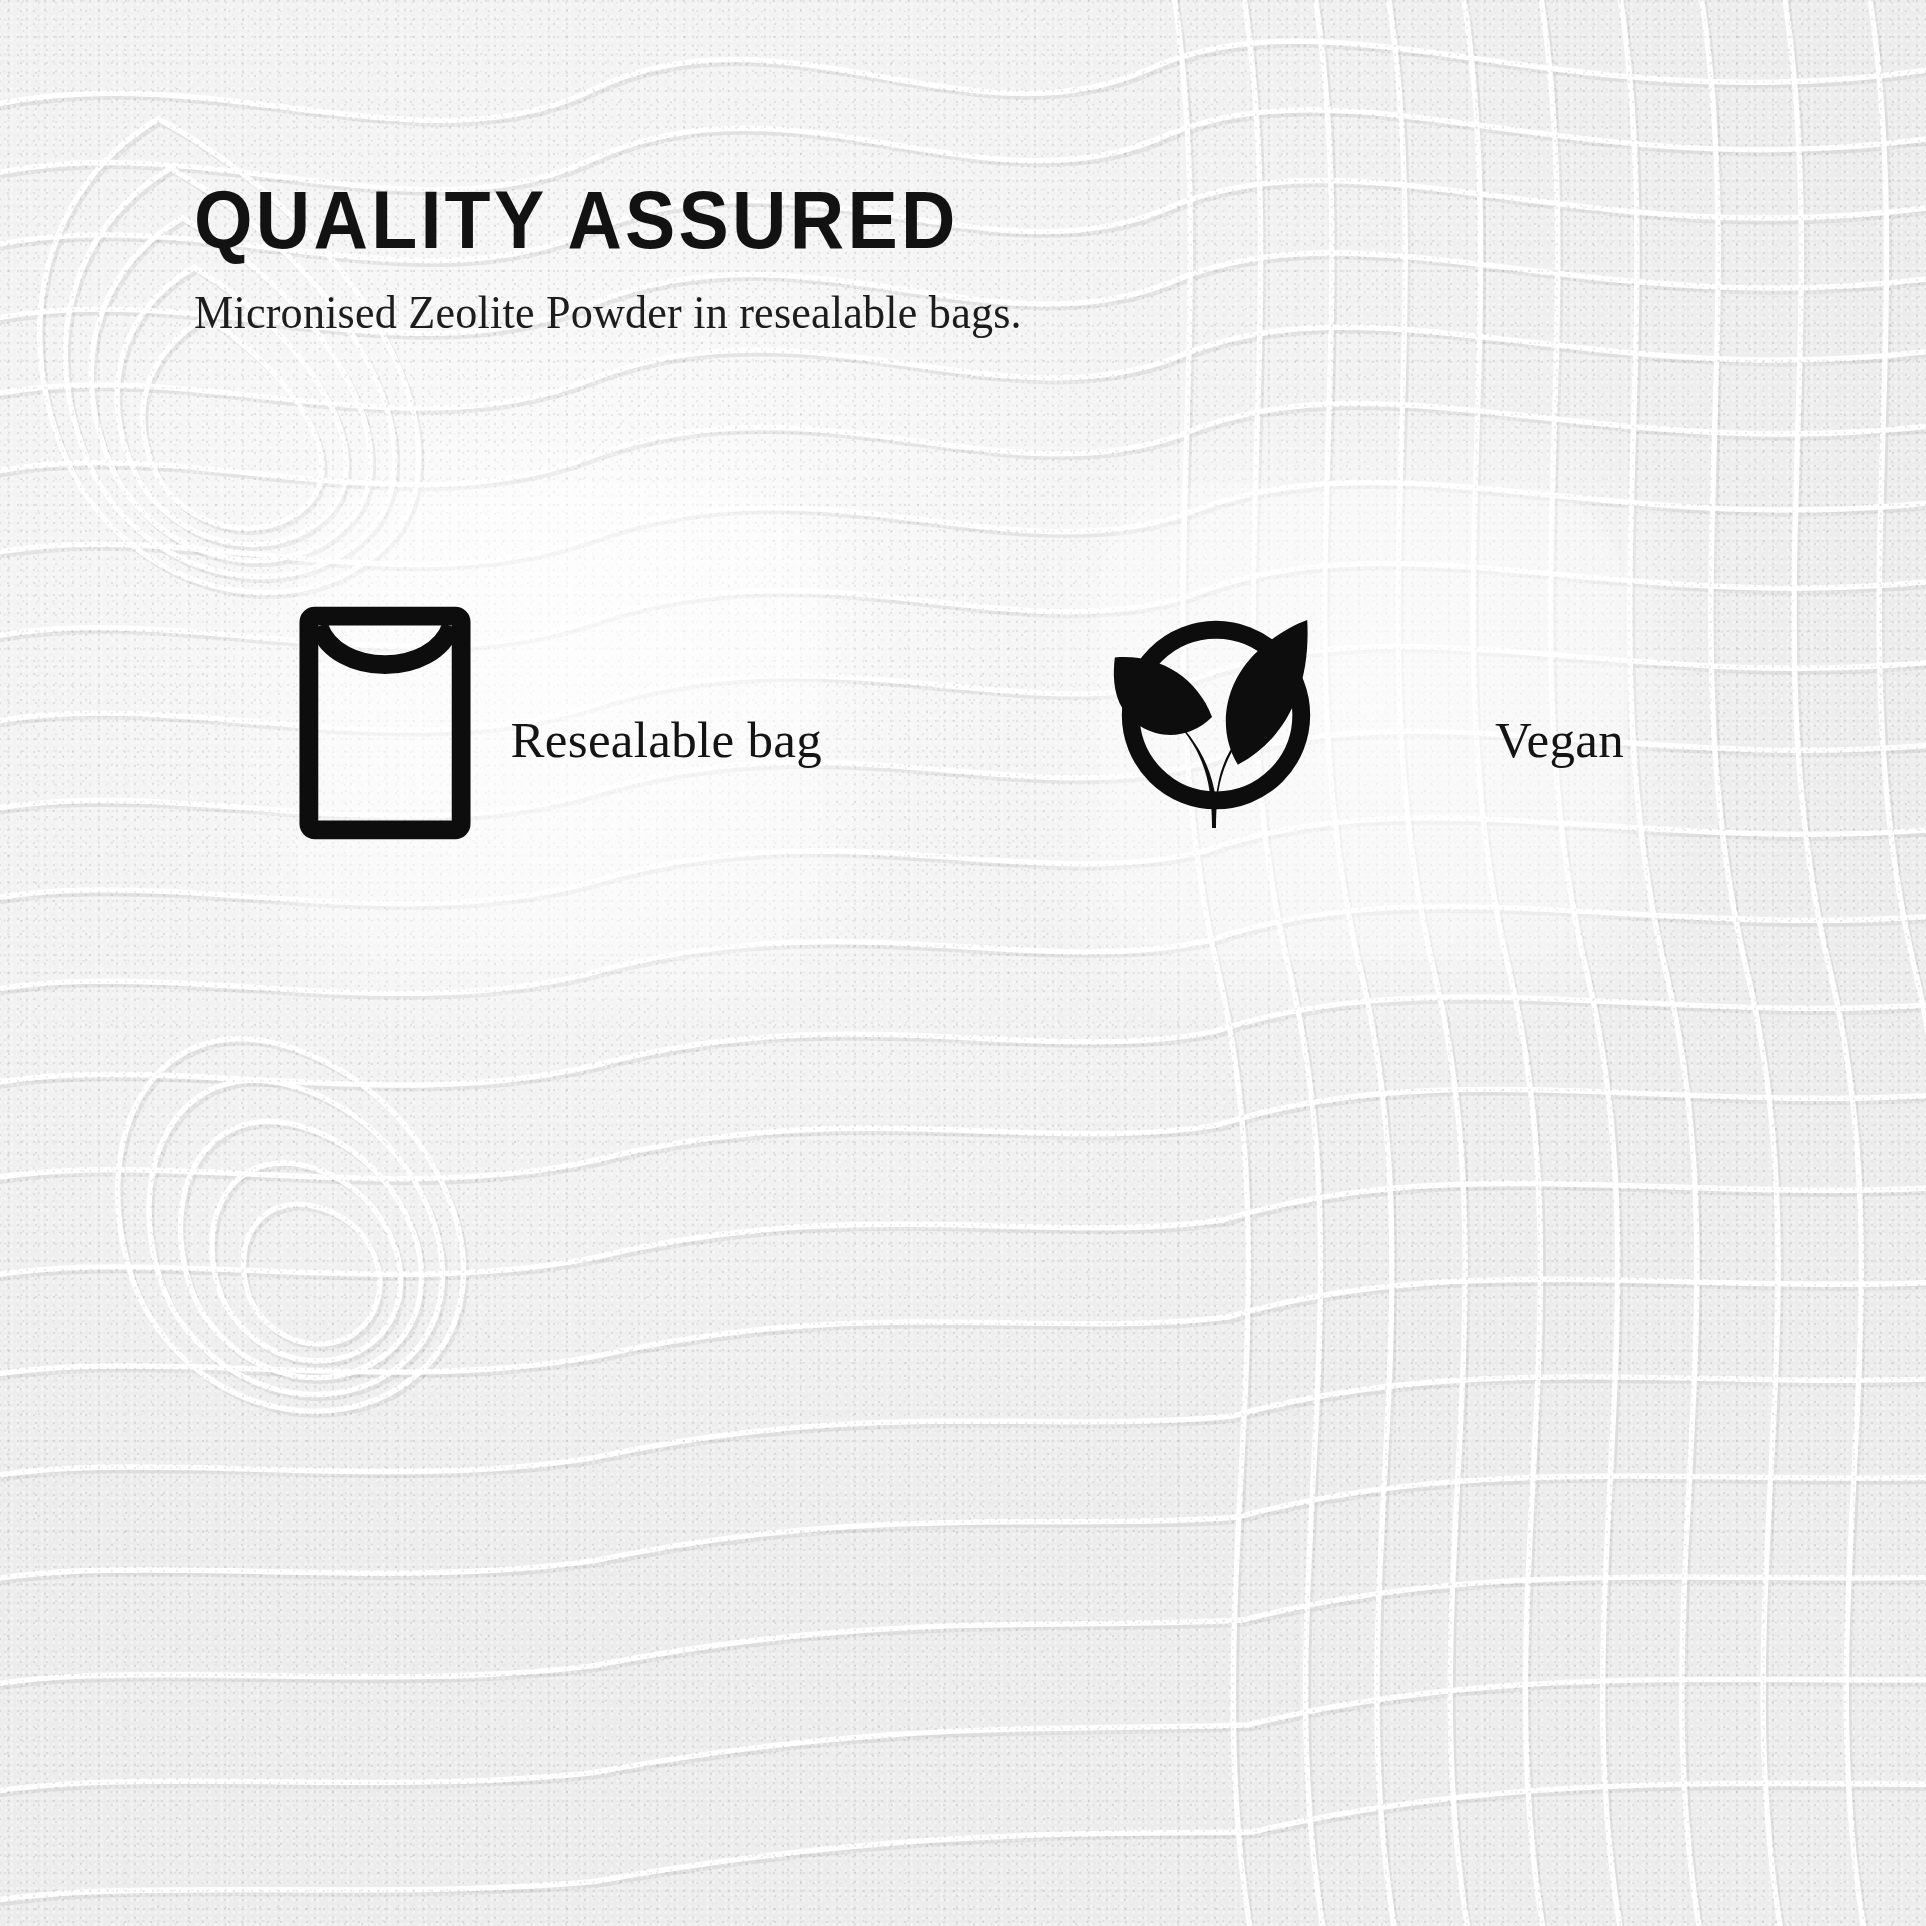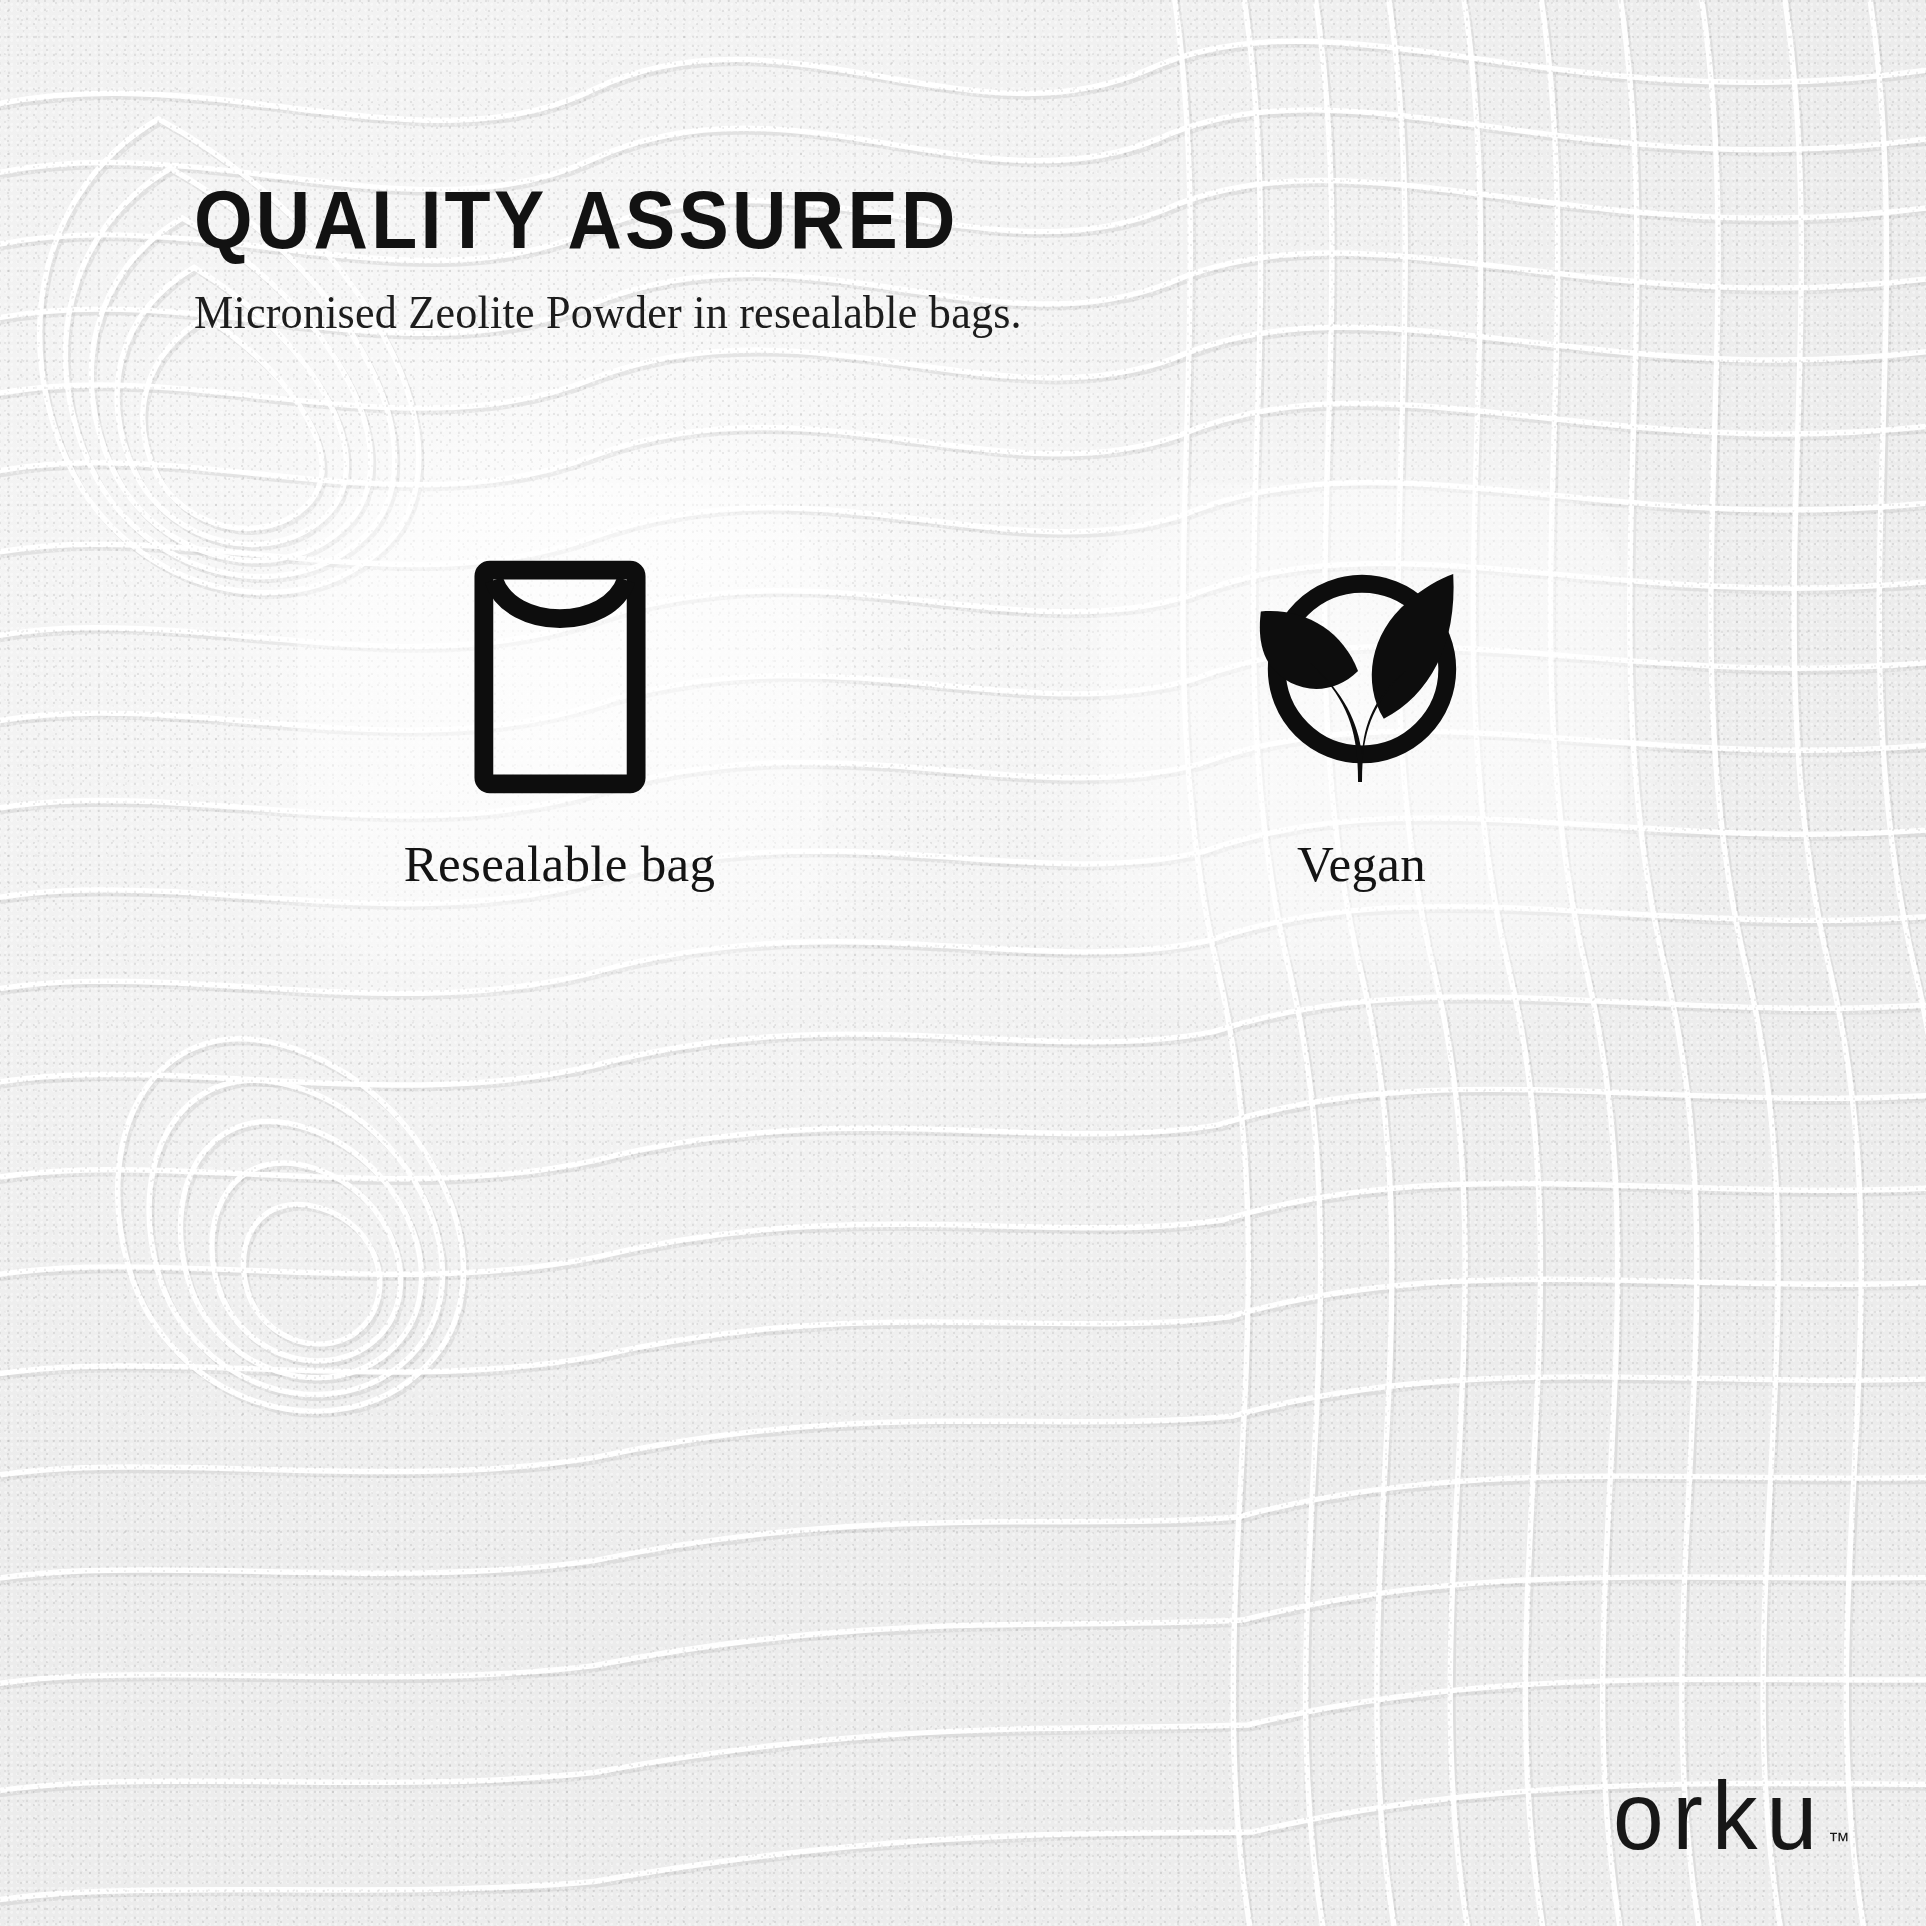--- a/index.html
+++ b/index.html
@@ -95,23 +95,22 @@
     column-gap: 277px;
     row-gap: 50px;
   }
   .card {
     position: relative;
     border-radius: 107px;
     background:
       radial-gradient(ellipse 85% 80% at 50% 45%, rgba(255,255,255,.70) 0%, rgba(255,255,255,.50) 55%, rgba(255,255,255,.18) 100%);
     box-shadow: 0 0 69px 40px rgba(255,255,255,.30);
     display: flex;
-    flex-direction: column;
     align-items: center;
-    justify-content: center;
+    justify-content: space-between;
   }
   .card-icon {
     height: 248px;
     display: flex;
     align-items: center;
     justify-content: center;
   }
   .card-icon svg { display: block; }
   .card-label {
     margin-top: 34px;
@@ -258,20 +257,16 @@
             <path d="M16,52 C58,48 98,70 114,112 C86,140 44,134 24,104 C14,88 14,68 16,52 Z" fill="#0d0d0d"></path>
 
             <path d="M118,224 C118,176 126,148 162,112 C130,138 120,166 118,196 C114,164 100,134 66,104 C104,142 114,172 114,224 Z" fill="#0d0d0d"></path>
           </svg>
         </div>
         <div class="card-label">Vegan</div>
       </div>
 
     </div>
 
-    <div class="brand">
-      <span class="brand-word">orku</span>
-      <span class="brand-tm">™</span>
-    </div>
 
   </div>
 </div>
 
 
 </body></html>

